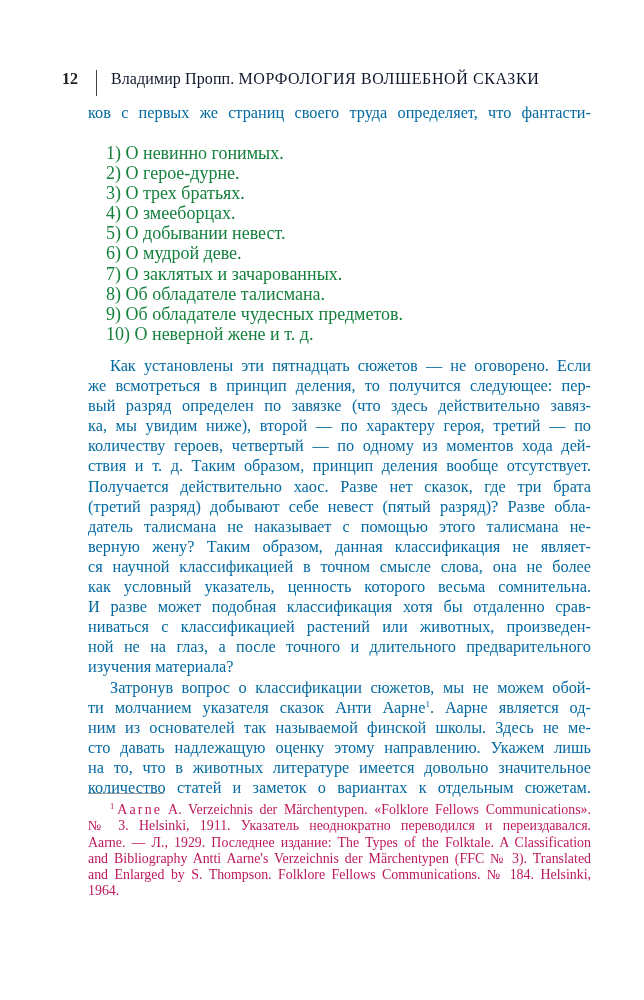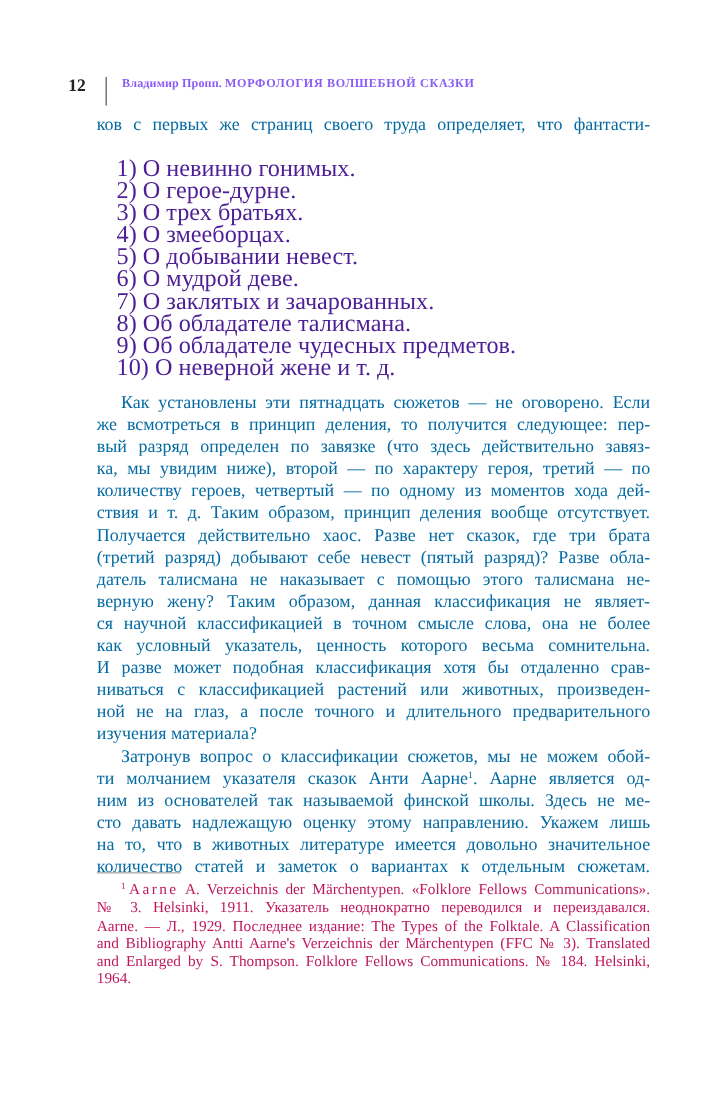--- a/index.html
+++ b/index.html
@@ -28,23 +28,23 @@
       width: 30px;
       color: #222;
     }
     .header-rule {
       width: 1px;
       height: 26px;
       background: #444;
       margin: 0 14px 0 4px;
     }
     .running-head {
-      font-size: 11px;
-      font-weight: bold;
-      color: #8b5cf6;
+      font-size: 16px;
+      font-weight: normal;
+      color: #0f172a;
       letter-spacing: 0.1px;
     }
     .running-head .title-caps {
       letter-spacing: 0.6px;
     }
     .text-block {
       position: absolute;
       left: 88px;
       width: 503px;
       font-size: 16.3px;
@@ -61,23 +61,23 @@
     .line.last {
       text-align-last: left;
     }
     .line.indent {
       padding-left: 22px;
     }
     .list-block {
       position: absolute;
       left: 106px;
       top: 143px;
-      font-size: 22px;
+      font-size: 18px;
       line-height: 20.1px;
-      color: #4c1d95;
+      color: #15803d;
     }
     .list-item {
       display: block;
       white-space: nowrap;
       height: 20.1px;
     }
     sup.fn-ref {
       font-size: 9px;
       vertical-align: 6px;
       line-height: 0;

